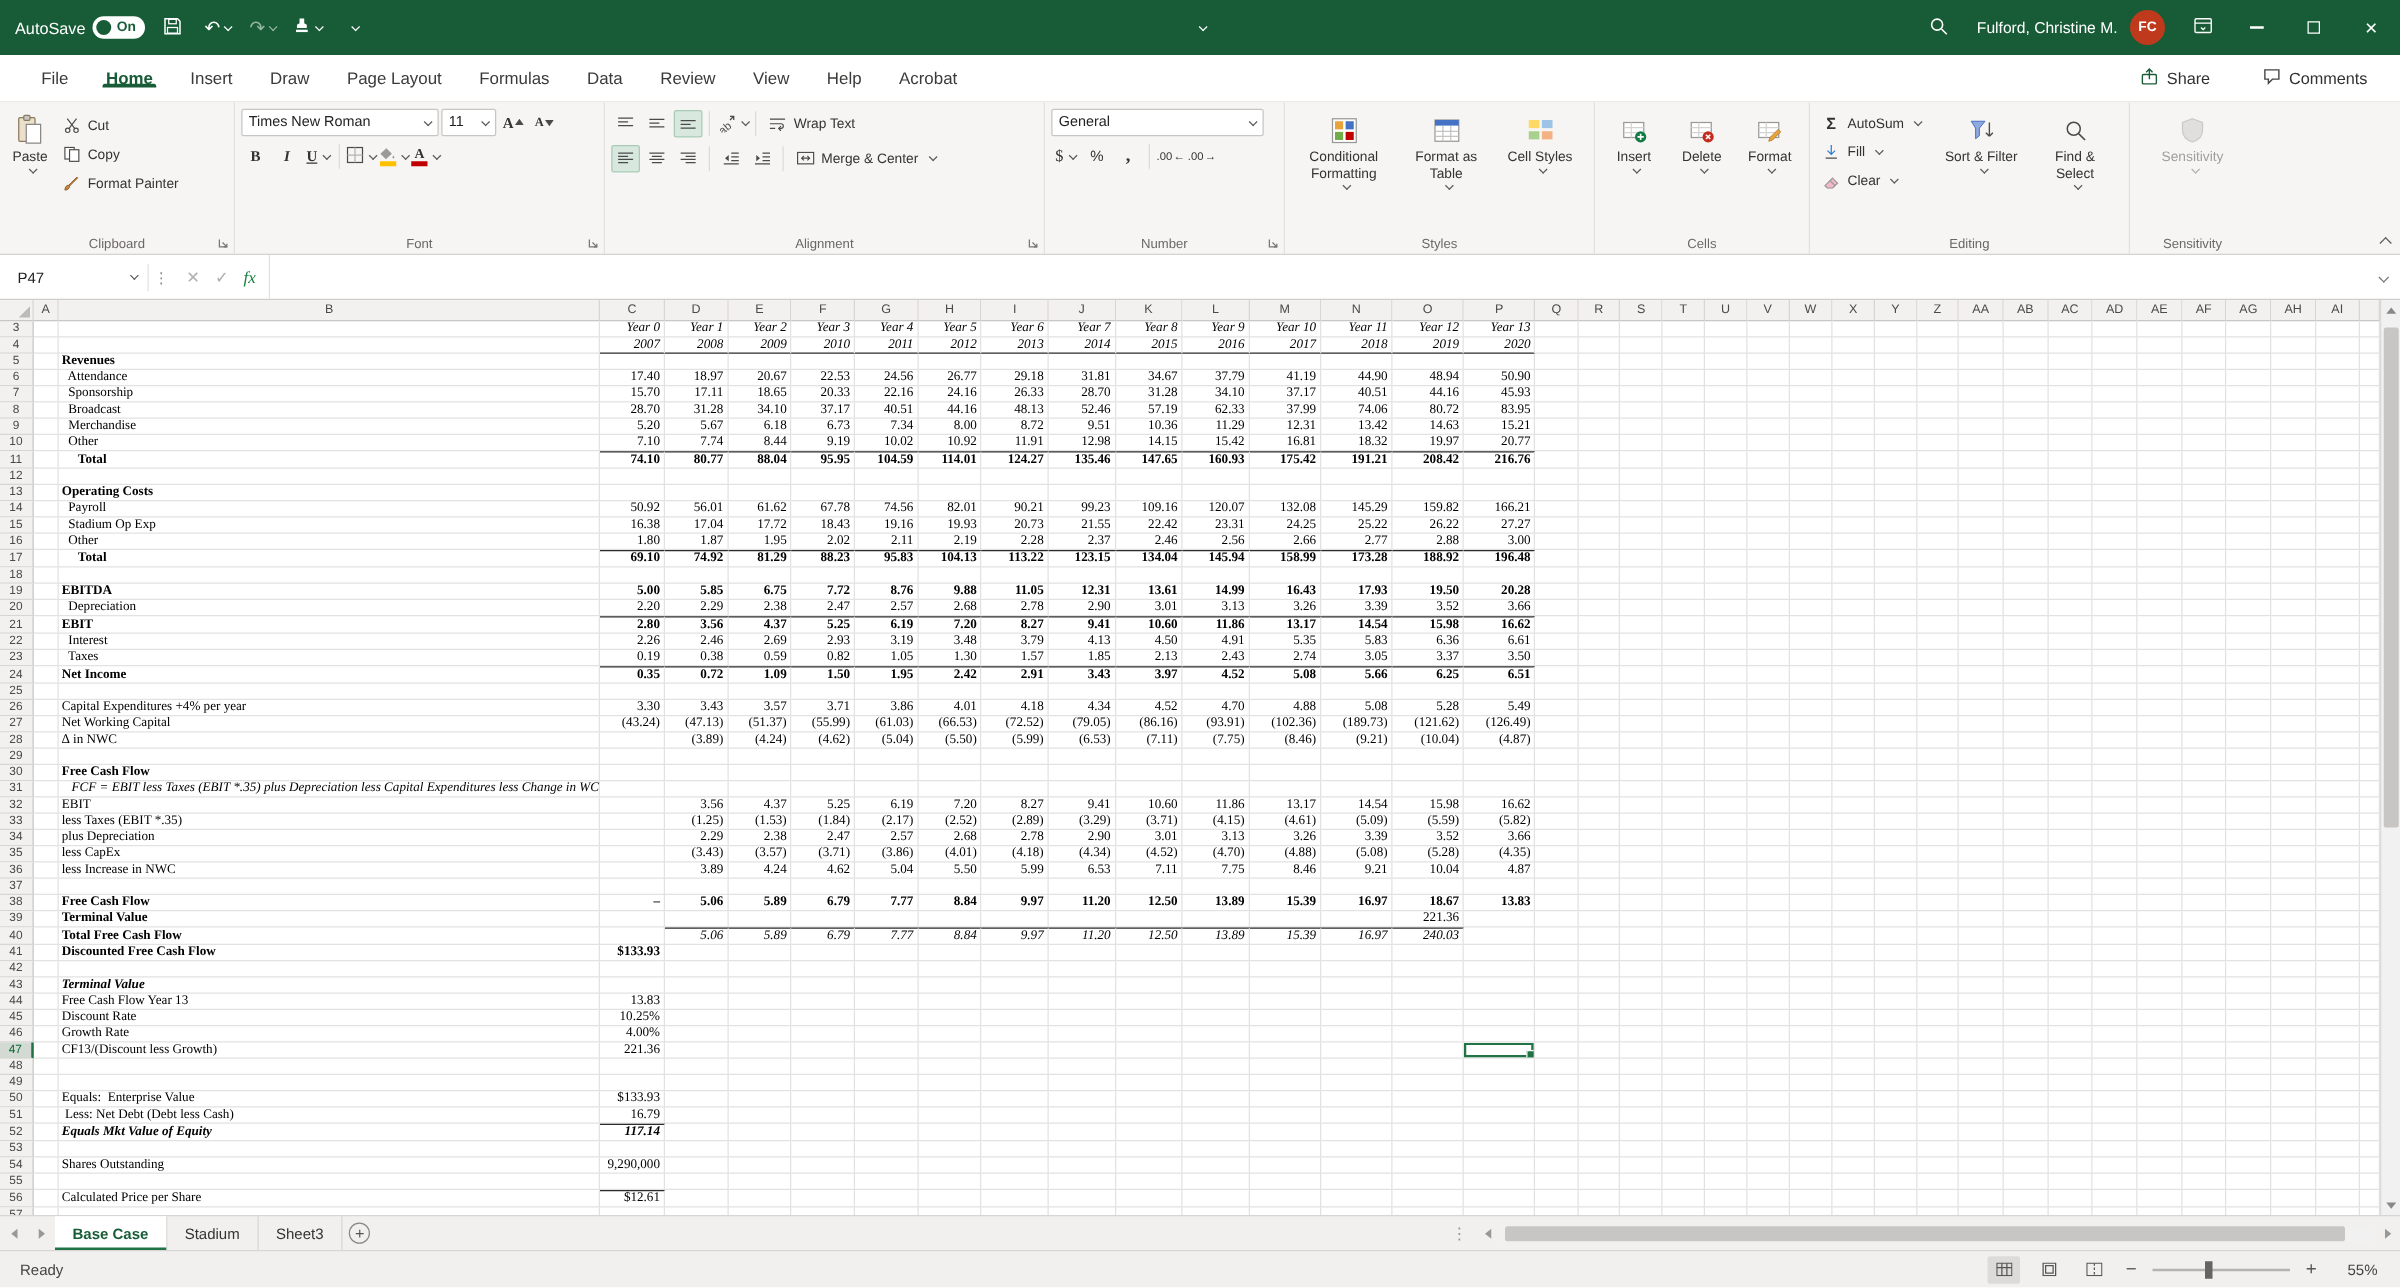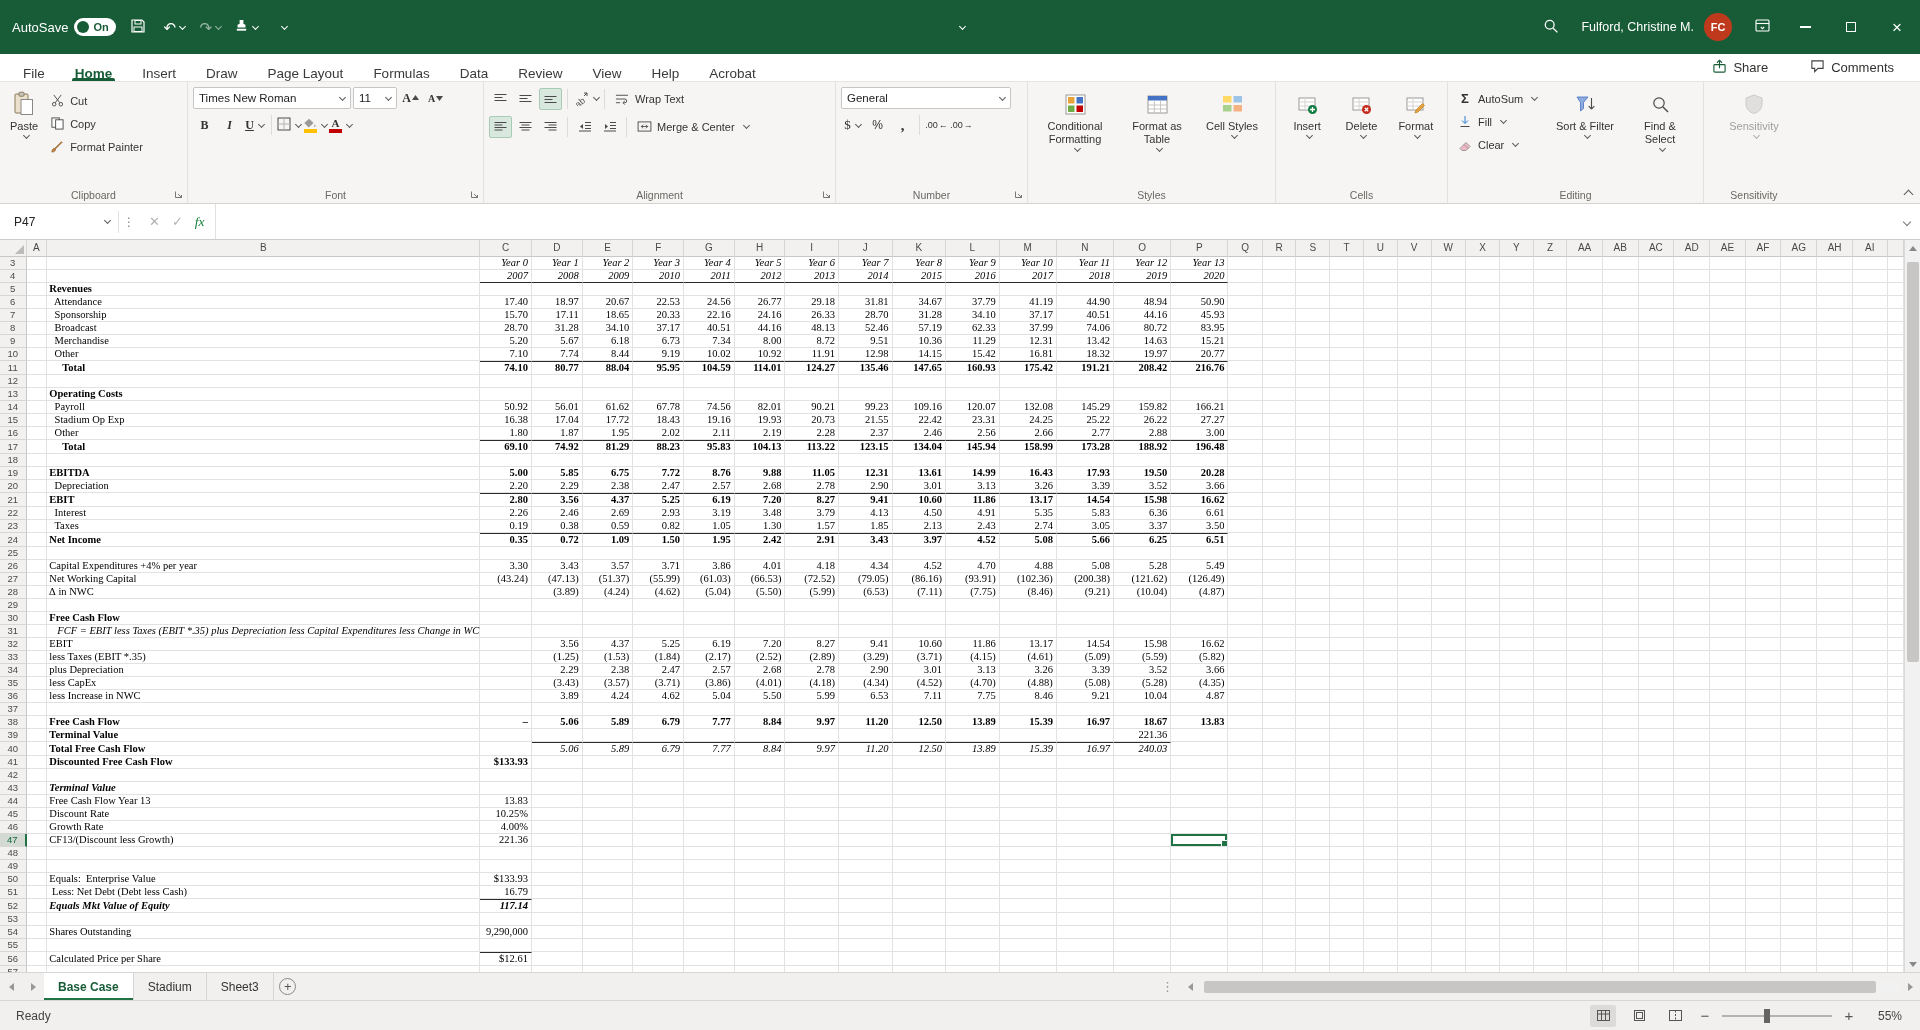--- a/index.html
+++ b/index.html
@@ -1,40 +1,40 @@
 <!DOCTYPE html>
 <html><head>
 <meta charset="utf-8">
 <style>
   *{box-sizing:border-box;margin:0;padding:0}
   html,body{width:1920px;height:1030px;overflow:hidden;font-family:"Liberation Sans","DejaVu Sans",sans-serif;background:#fff}
   .app{position:relative;width:1920px;height:1030px;background:#fff}
 
   
-  .titlebar{height:54px;background:#185C37;color:#fff;display:flex;align-items:center;position:relative;font-size:13px}
+  .titlebar{height:44px;background:#185C37;color:#fff;display:flex;align-items:center;position:relative;font-size:13px}
   .tb-left{display:flex;align-items:center;gap:8px;padding-left:12px;z-index:2}
   .autosave{display:flex;align-items:center;gap:6px}
   .pill{width:42px;height:18px;background:#fff;border-radius:9px;display:flex;align-items:center;gap:4px;padding:0 3px;color:#185C37;font-size:11px;font-weight:bold}
   .knob{width:12px;height:12px;border-radius:50%;background:#185C37}
   .tb-btn{min-width:28px;height:30px;display:flex;align-items:center;justify-content:center;border-radius:2px;color:#fff}
   .tb-btn .glyph{font-size:15px;line-height:15px}
   .dim{opacity:.55}
   .tb-title{position:absolute;left:0;right:0;top:0;bottom:0;display:flex;justify-content:center;align-items:center;gap:6px;pointer-events:none;font-size:13px;z-index:1}
   .tb-right{margin-left:auto;display:flex;align-items:center;height:100%;z-index:2}
   .user-name{font-size:12.5px;margin:0 10px}
   .avatar{width:28px;height:28px;border-radius:50%;background:#BF3A1C;display:flex;align-items:center;justify-content:center;font-size:11px;font-weight:bold;margin-right:10px}
   .win-btn{width:46px;height:44px;display:flex;align-items:center;justify-content:center}
   .min-bar{width:11px;height:1.5px;background:#fff}
   .max-box{width:10px;height:10px;border:1.2px solid #fff}
   .close-x{font-size:17px;line-height:17px}
   .cv{width:5px;height:5px;border-right:1.2px solid #5a5a5a;border-bottom:1.2px solid #5a5a5a;transform:rotate(45deg);display:inline-block;margin:0 0 2px 4px;flex:none}
   .cv.w{border-color:#fff}
 
   
-  .tabrow{height:28px;background:#fff;display:flex;align-items:flex-end;padding-left:8px;border-bottom:1px solid #E6E4E2}
+  .tabrow{height:38px;background:#fff;display:flex;align-items:center;padding-left:18px;border-bottom:1px solid #E6E4E2}
   .rtab{padding:0 15px;display:flex;align-items:center;font-size:13.5px;color:#3b3a39;position:relative;white-space:nowrap}
   .rtab.active{color:#185C37;font-weight:bold}
   .rtab.active::after{content:"";position:absolute;left:12px;right:12px;bottom:0;height:3px;background:#185C37;border-radius:2px 2px 0 0}
   .tab-right{margin-left:auto;display:flex;align-items:center;gap:18px;padding-right:14px}
   .top-action{display:flex;align-items:center;gap:6px;font-size:13px;color:#323130;padding:5px 12px;border-radius:3px}
 
   
   .ribbon{height:122px;background:#F6F5F3;border-bottom:1px solid #D5D3D1;display:flex;position:relative}
   .rgroup{position:relative;border-right:1px solid #E3E1DF;padding:5px 5px 17px 5px;display:flex;flex-direction:column}
   .rg-body{flex:1;display:flex;align-items:flex-start;gap:2px}
@@ -1673,21 +1673,21 @@
             <td class="cell num">(47.13)</td>
             <td class="cell num">(51.37)</td>
             <td class="cell num">(55.99)</td>
             <td class="cell num">(61.03)</td>
             <td class="cell num">(66.53)</td>
             <td class="cell num">(72.52)</td>
             <td class="cell num">(79.05)</td>
             <td class="cell num">(86.16)</td>
             <td class="cell num">(93.91)</td>
             <td class="cell num">(102.36)</td>
-            <td class="cell num">(200.38)</td>
+            <td class="cell num">(189.73)</td>
             <td class="cell num">(121.62)</td>
             <td class="cell num">(126.49)</td>
             <td class="cell"></td>
             <td class="cell"></td>
             <td class="cell"></td>
             <td class="cell"></td>
             <td class="cell"></td>
             <td class="cell"></td>
             <td class="cell"></td>
             <td class="cell"></td>

